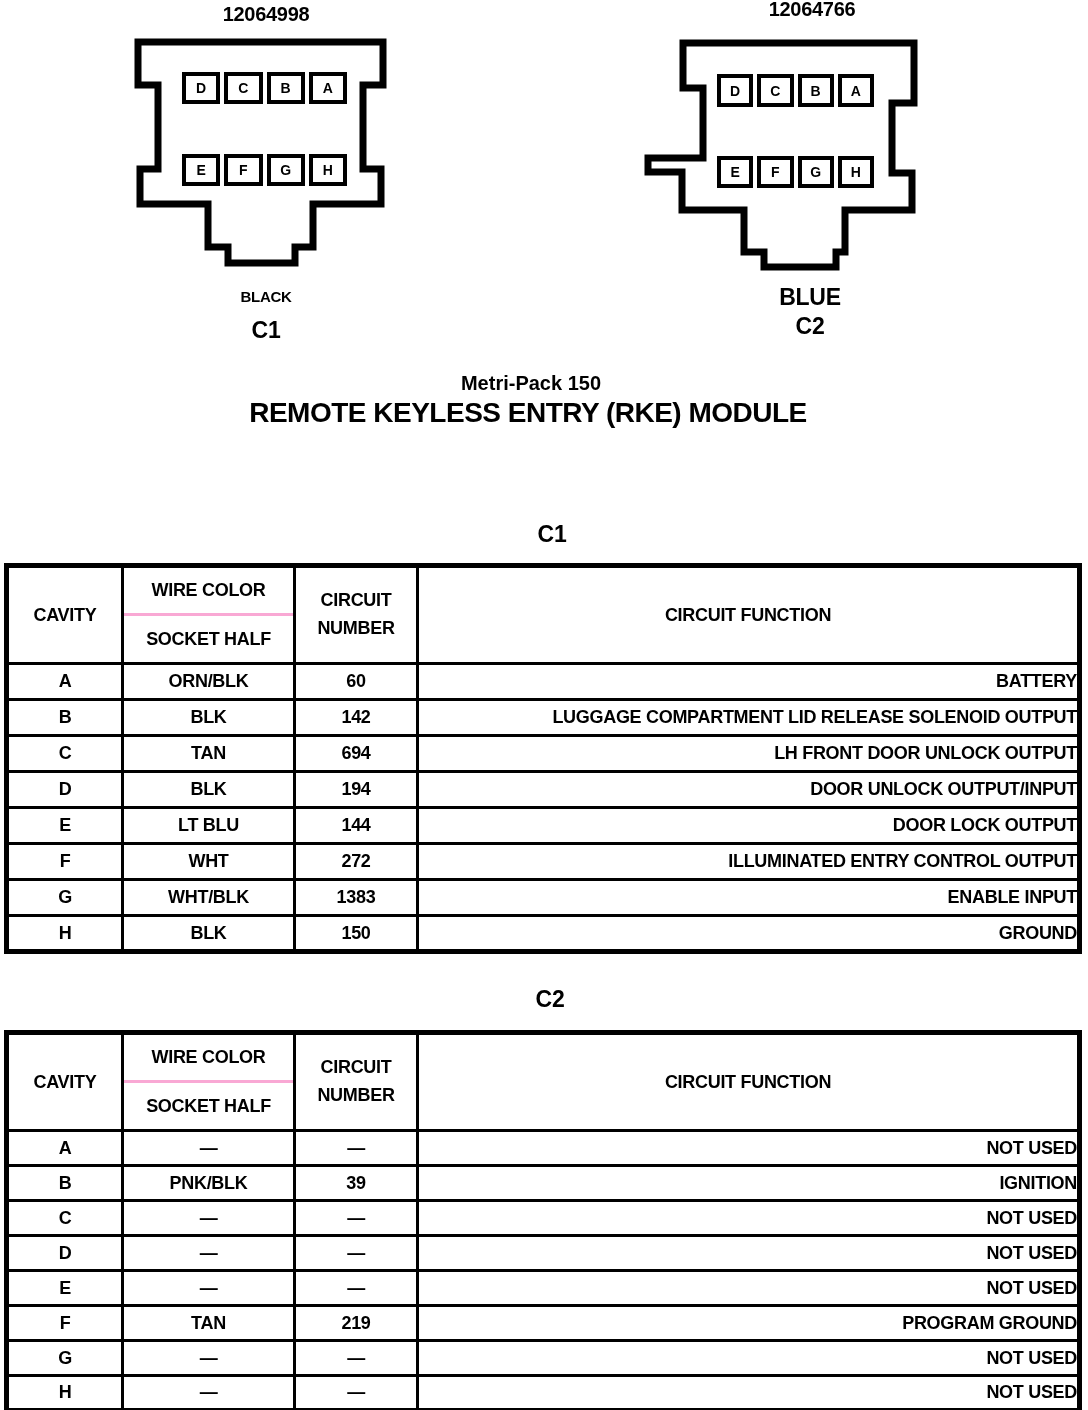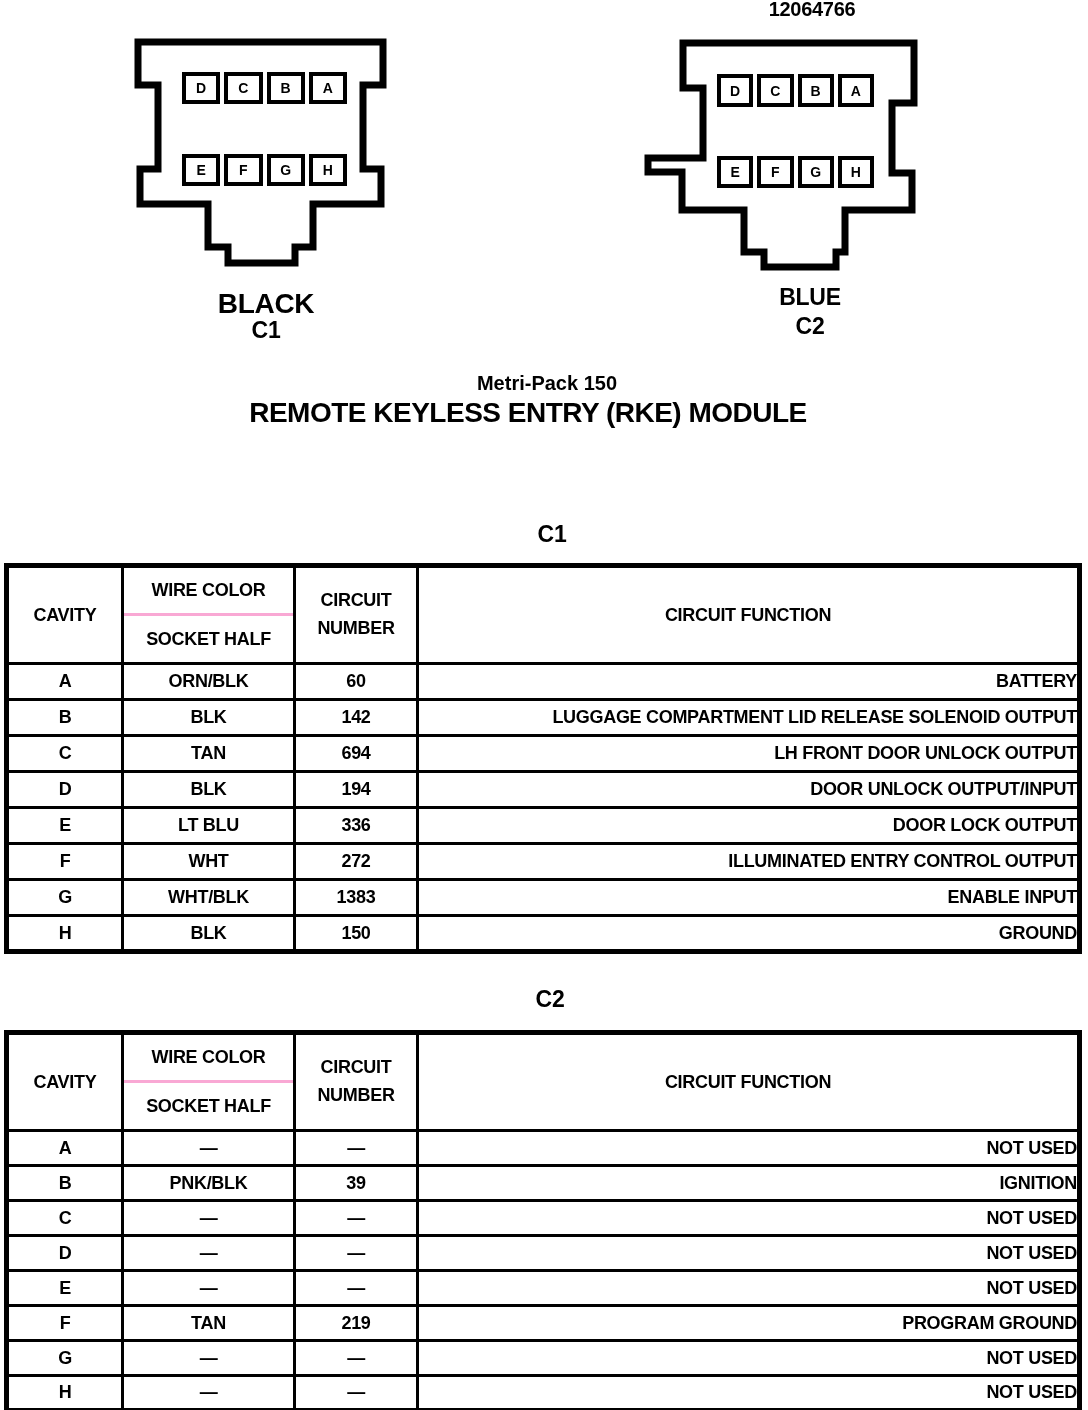--- a/index.html
+++ b/index.html
@@ -74,29 +74,30 @@
     <div class="pin-cell">B</div>
     <div class="pin-cell">A</div>
   </div>
   <div class="abs pin-strip" style="left:717px;top:156px;width:157px;height:32px;">
     <div class="pin-cell">E</div>
     <div class="pin-cell">F</div>
     <div class="pin-cell">G</div>
     <div class="pin-cell">H</div>
   </div>
 
+  <div class="abs ctr lbl" style="left:116px;top:3px;width:300px;font-size:20px;">12064998</div>
   <div class="abs ctr lbl" style="left:662px;top:-2px;width:300px;font-size:20px;">12064766</div>
 
-  <div class="abs ctr lbl" style="left:116px;top:288px;width:300px;font-size:28px;">BLACK</div>
+  <div class="abs ctr lbl" style="left:116px;top:288px;width:300px;font-size:15px;">BLACK</div>
   <div class="abs ctr lbl" style="left:116px;top:317px;width:300px;font-size:23px;">C1</div>
 
   <div class="abs ctr lbl" style="left:660px;top:284px;width:300px;font-size:23px;">BLUE</div>
   <div class="abs ctr lbl" style="left:660px;top:313px;width:300px;font-size:23px;">C2</div>
 
-  <div class="abs ctr" style="left:0;top:372px;width:1062px;font-size:20px;font-weight:600;padding-left:16px;">Metri-Pack 150</div>
+  <div class="abs ctr" style="left:0;top:372px;width:1062px;font-size:20px;font-weight:600;">Metri-Pack 150</div>
   <div class="abs ctr lbl" style="left:0;top:397px;width:1056px;font-size:28px;letter-spacing:-0.5px;text-align:center;">REMOTE KEYLESS ENTRY (RKE) MODULE</div>
 
   <div class="abs ctr lbl" style="left:0;top:521px;width:1104px;font-size:23px;">C1</div>
 
   <table class="spec abs" style="left:4px;top:563px;">
     <colgroup>
         <col style="width:116px;">
         <col style="width:172px;">
         <col style="width:123px;">
         <col>
@@ -134,21 +135,21 @@
     </tr>
     <tr style="height:36px;">
       <td class="cavity">D</td>
       <td class="wire">BLK</td>
       <td class="circuit">194</td>
       <td class="func">DOOR UNLOCK OUTPUT/INPUT</td>
     </tr>
     <tr style="height:36px;">
       <td class="cavity">E</td>
       <td class="wire">LT BLU</td>
-      <td class="circuit">336</td>
+      <td class="circuit">144</td>
       <td class="func">DOOR LOCK OUTPUT</td>
     </tr>
     <tr style="height:36px;">
       <td class="cavity">F</td>
       <td class="wire">WHT</td>
       <td class="circuit">272</td>
       <td class="func">ILLUMINATED ENTRY CONTROL OUTPUT</td>
     </tr>
     <tr style="height:36px;">
       <td class="cavity">G</td>

